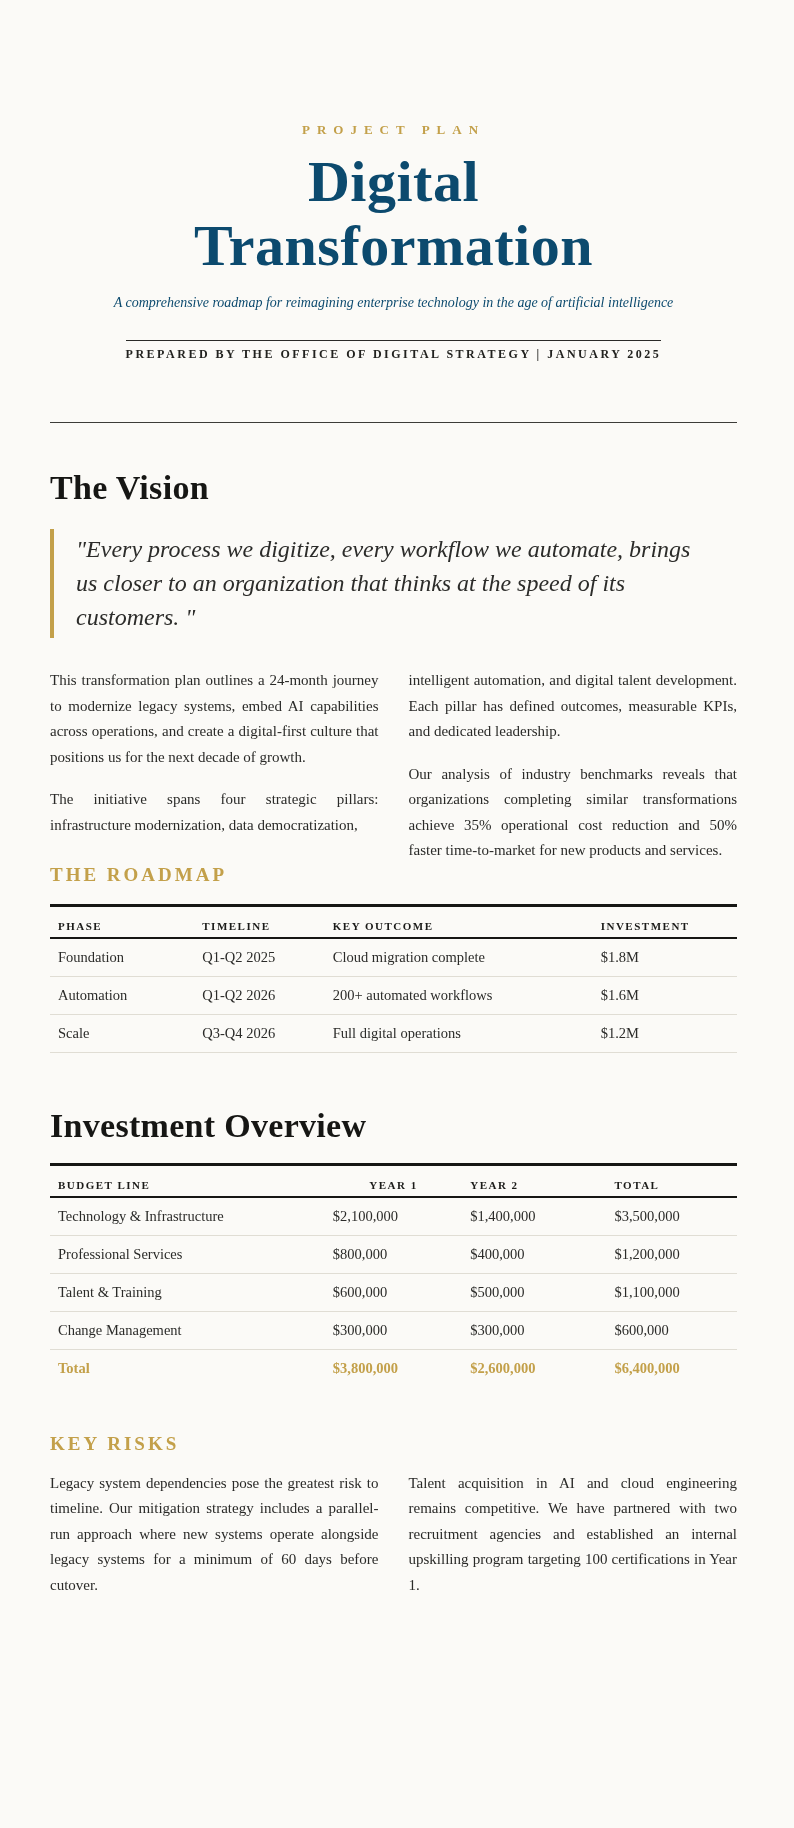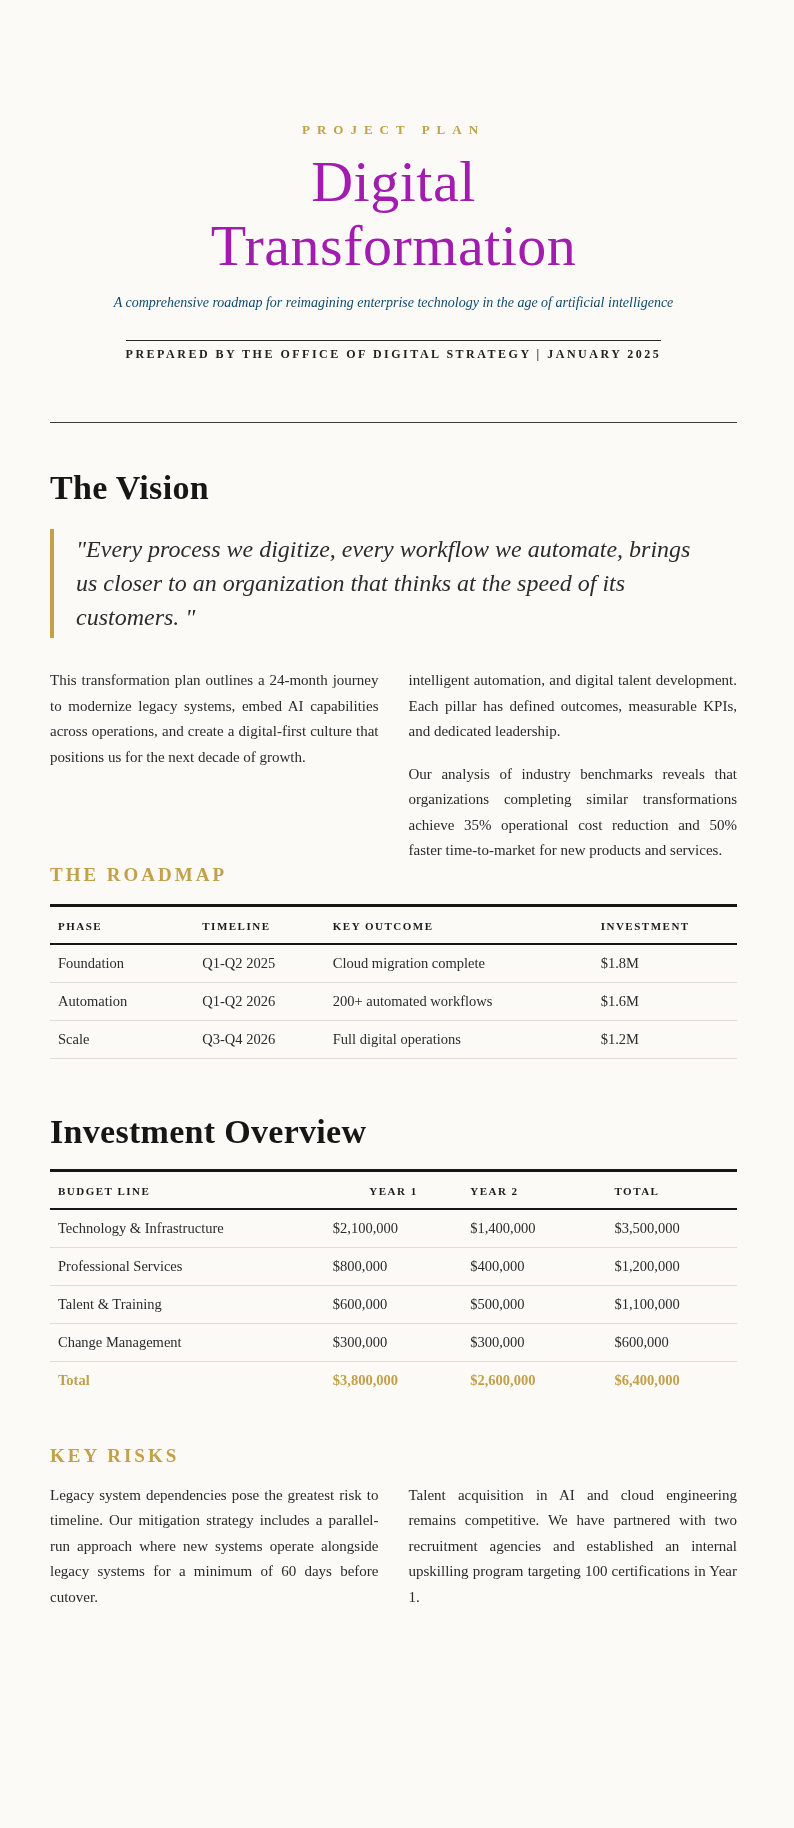--- a/index.html
+++ b/index.html
@@ -20,22 +20,22 @@
     color: #c3a04a;
     font-size: 13px;
     font-weight: bold;
     letter-spacing: 7px;
     text-transform: uppercase;
   }
   .title {
     margin-top: 12px;
     font-size: 58px;
     line-height: 1.1;
-    font-weight: 400;
-    color: #a21caf;
+    font-weight: 700;
+    color: #0c4a6e;
     letter-spacing: 0.5px;
   }
   .subtitle {
     margin: 16px auto 0;
     max-width: 560px;
     font-style: italic;
     font-size: 14px;
     line-height: 1.35;
     color: #0c4a6e;
   }
@@ -102,21 +102,21 @@
     border-collapse: collapse;
     margin-top: 18px;
   }
   thead tr { border-top: 3px solid #161614; border-bottom: 2px solid #161614; }
   th {
     text-align: left;
     font-size: 11px;
     letter-spacing: 1.5px;
     font-weight: bold;
     color: #1b1b19;
-    padding: 13px 8px 11px;
+    padding: 13px 8px 5px;
   }
   td {
     font-size: 14.5px;
     color: #2b2b29;
     padding: 10px 8px;
   }
   tbody tr { border-bottom: 1px solid #e0ddd4; }
   .c1 { width: 21%; }
   .c2 { width: 19%; }
   .c3 { width: 39%; }
@@ -150,20 +150,21 @@
   </header>
 
   <hr class="divider">
 
   <section>
     <h2 class="h1 vision-heading">The Vision</h2>
     <blockquote class="pull-quote">"Every process we digitize, every workflow we automate, brings us closer to an organization that thinks at the speed of its customers. "</blockquote>
     <div class="two-col body-text">
       <div class="col">
         <p>This transformation plan outlines a 24-month journey to modernize legacy systems, embed AI capabilities across operations, and create a digital-first culture that positions us for the next decade of growth.</p>
+        <p>The initiative spans four strategic pillars: infrastructure modernization, data democratization,</p>
       </div>
       <div class="col">
         <p>intelligent automation, and digital talent development. Each pillar has defined outcomes, measurable KPIs, and dedicated leadership.</p>
         <p>Our analysis of industry benchmarks reveals that organizations completing similar transformations achieve 35% operational cost reduction and 50% faster time-to-market for new products and services.</p>
       </div>
     </div>
   </section>
 
   <section>
     <h3 class="h2-gold roadmap-heading">THE ROADMAP</h3>

